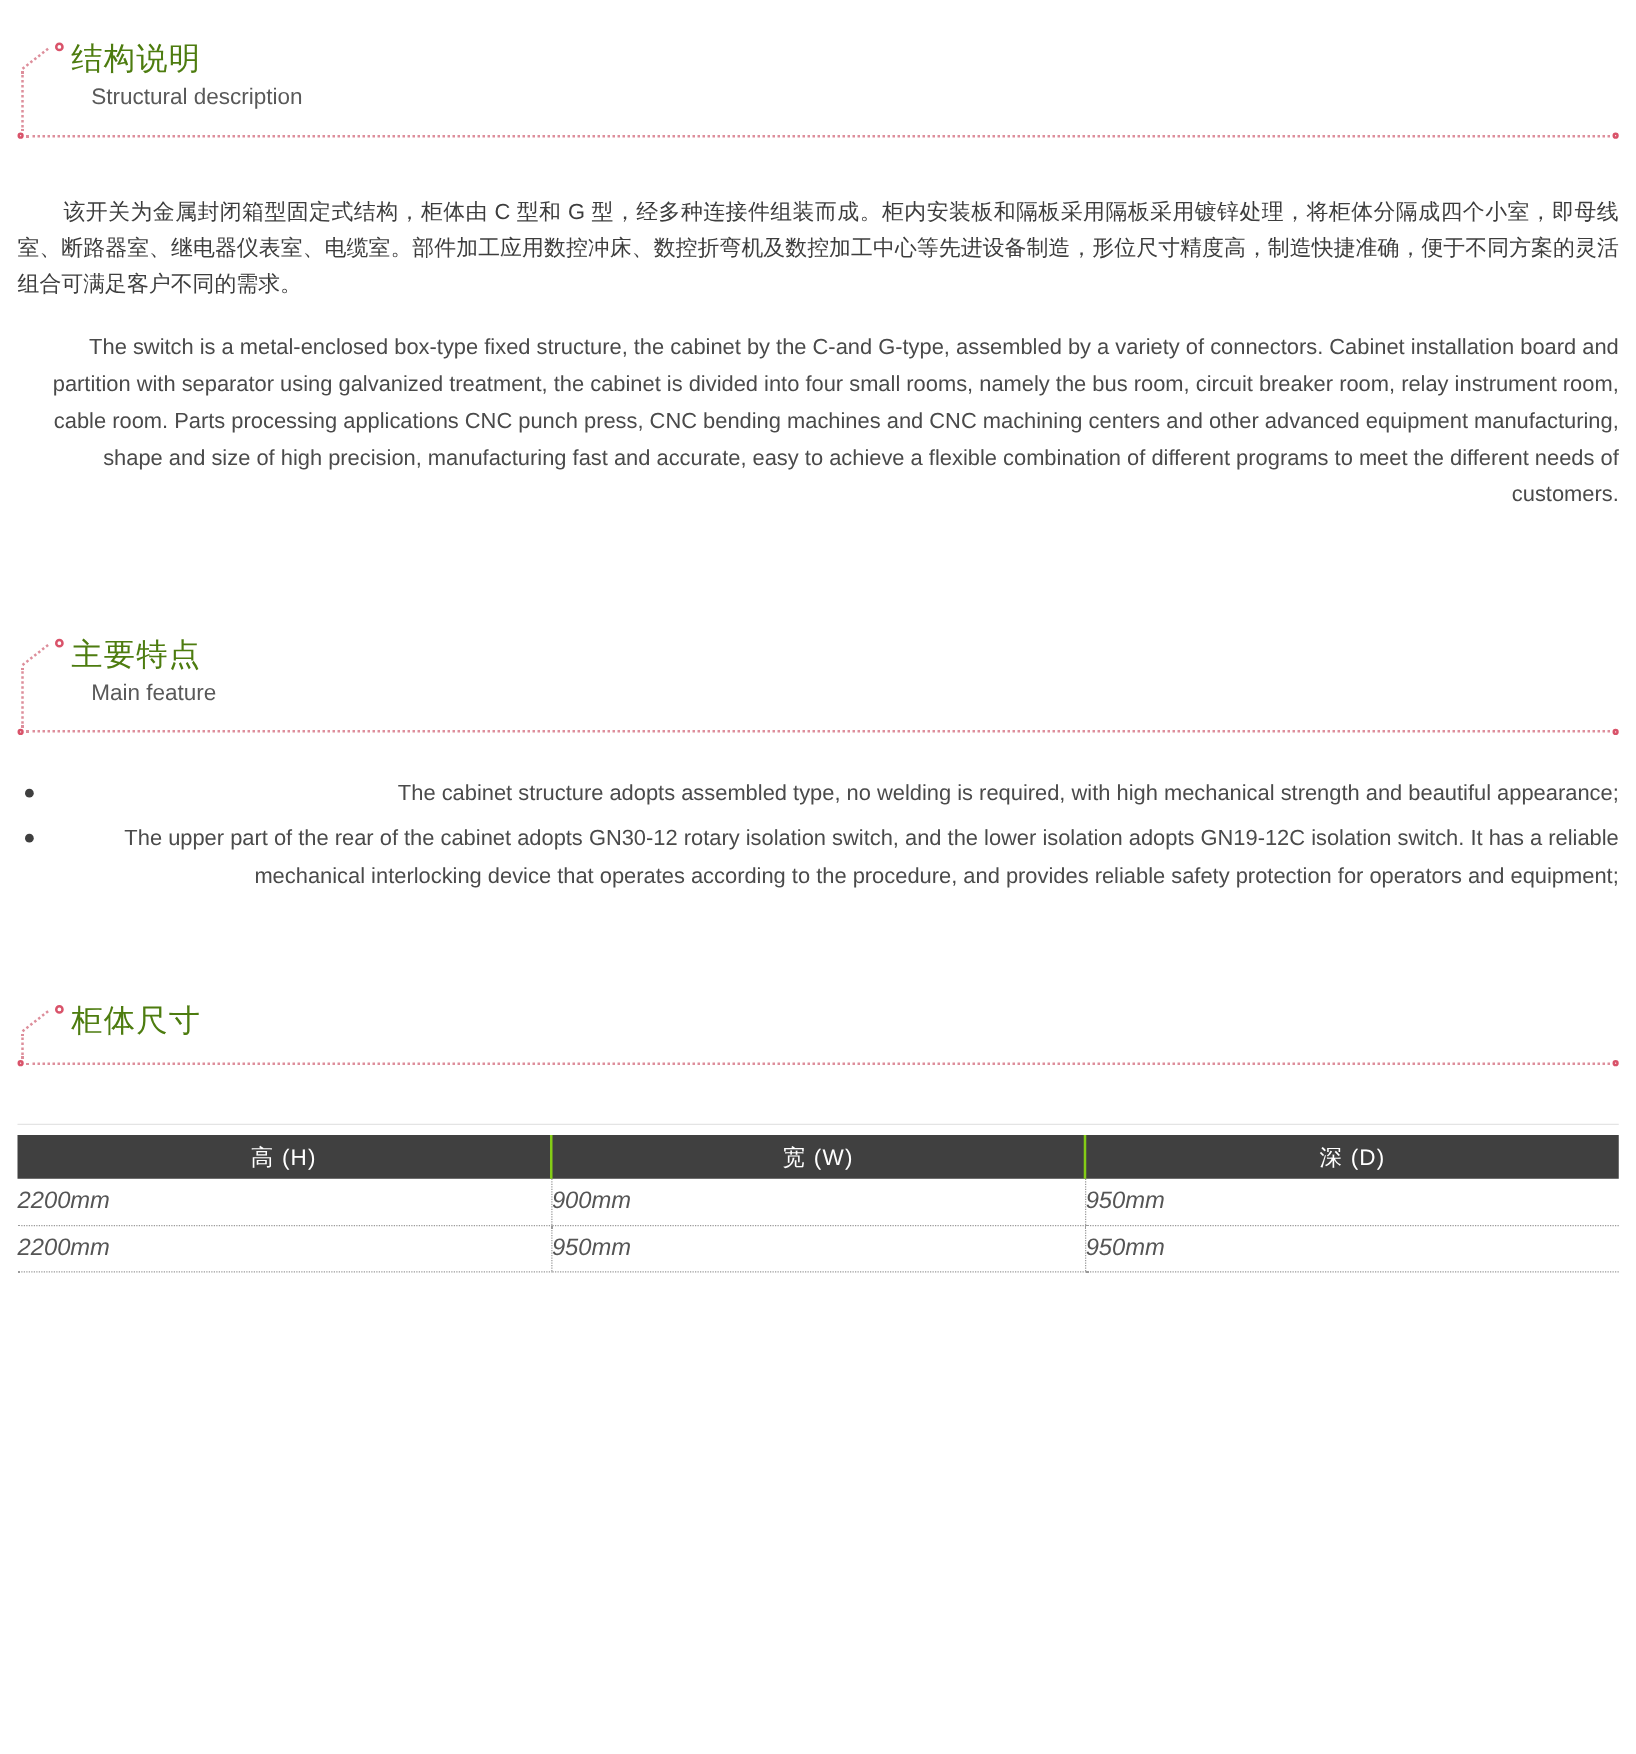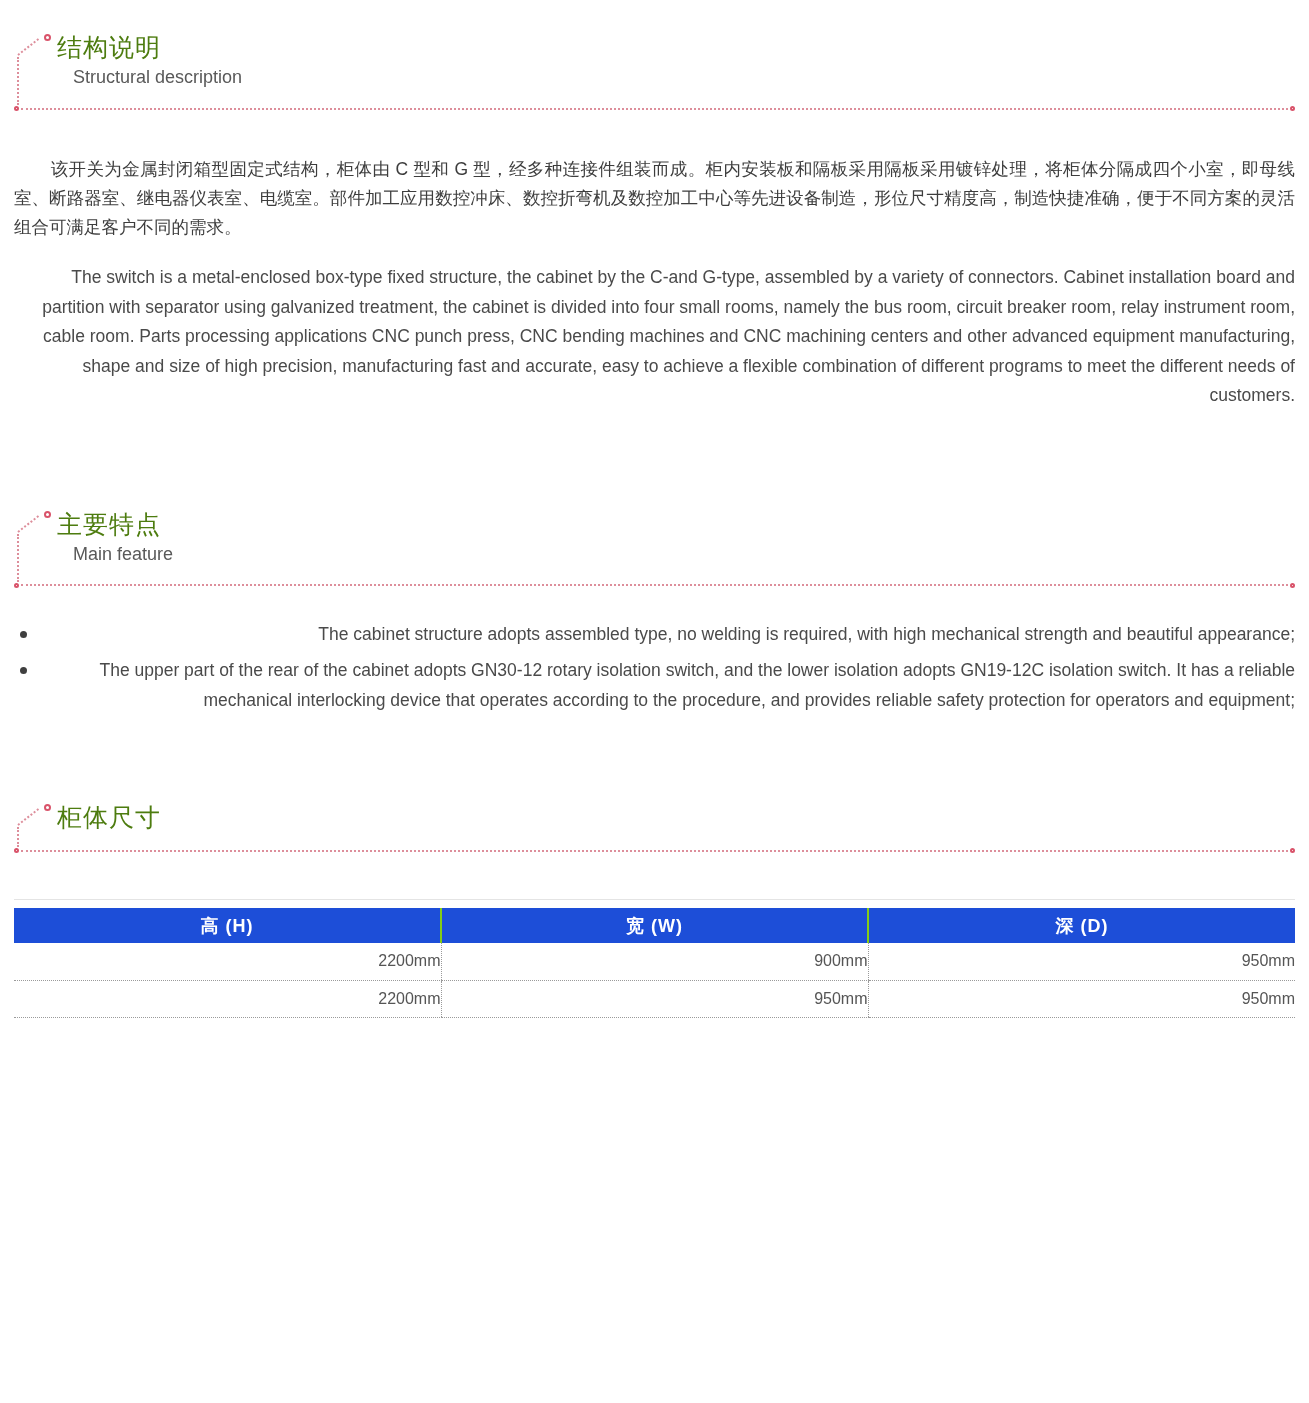--- a/index.html
+++ b/index.html
@@ -69,28 +69,29 @@
   .gap-before-sec3 { height: 78px; }
 
   
   .table-wrap {
     margin: 44px 14px 0 14px;
     border-top: 1px solid #e4e4e4;
     padding-top: 8px;
   }
   table { width: 100%; border-collapse: collapse; table-layout: fixed; }
   thead th {
-    background: #1d4ed8; color: #ffffff; font-weight: bold;
+    background: #404040; color: #ffffff; font-weight: normal;
     height: 35px; font-size: 18px; letter-spacing: 1px;
   }
   thead th + th { border-left: 2px solid #84cc16; }
   tbody td {
-    height: 37px; text-align: right; vertical-align: middle;
-    color: #555555; font-size: 16px;
+    height: 37px; text-align: left; vertical-align: middle;
+    color: #555555; font-size: 19px;
     border-bottom: 1px dotted #9a9a9a;
+    font-style: italic;
   }
   tbody td + td { border-left: 1px dotted #9a9a9a; }
 </style>
 </head>
 <body>
 
 <div class="page">
 
   <div style="height:30px"></div>
 

